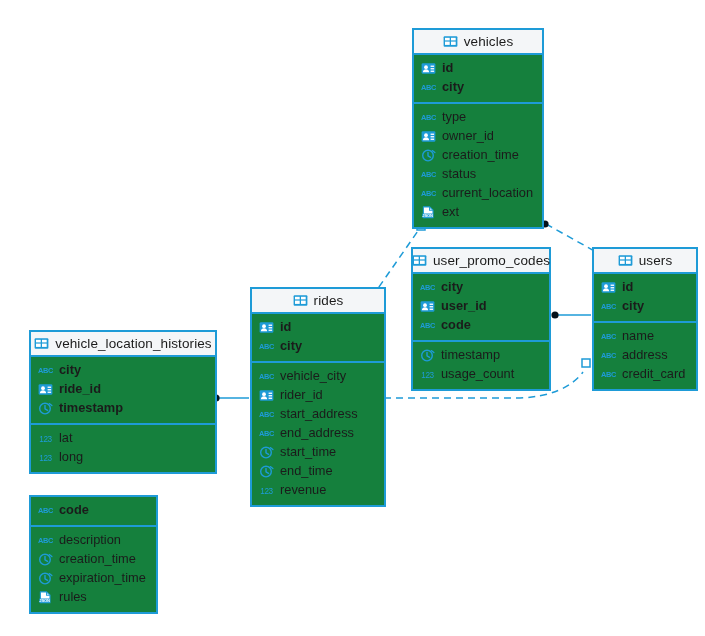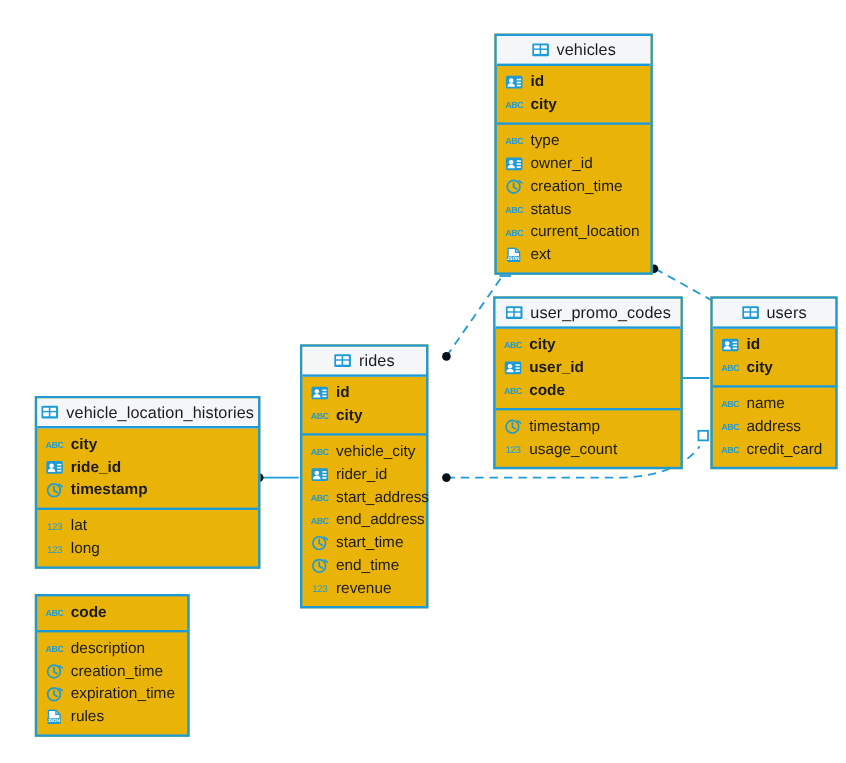--- a/index.html
+++ b/index.html
@@ -9,21 +9,21 @@
     -webkit-font-smoothing:antialiased;
   }
   #canvas{position:relative;width:705px;height:636px;overflow:hidden;}
 
   
   #wires{position:absolute;left:0;top:0;width:705px;height:636px;}
 
   
   .table{
     position:absolute;
-    background:#eab308;
+    background:#15803d;
     border:2px solid #1e9bd7;
     box-sizing:border-box;
     z-index:5;
   }
   .thead{
     background:#f4f6f8;
     border-bottom:2px solid #1e9bd7;
     height:25px;
     display:flex;align-items:center;justify-content:center;
     gap:6px;
@@ -171,21 +171,21 @@
               <path d="M2.4 .9 h6.2 l3.4 3.3 v7.6 h-9.6 z" fill="#fff" stroke="#1e9bd7" stroke-width="1.1" stroke-linejoin="round"></path>
               <path d="M8.6 .9 v3.3 h3.4" fill="none" stroke="#1e9bd7" stroke-width="1.1"></path>
               <rect x="1.3" y="7.4" width="10.6" height="4.4" rx="0.5" fill="#1e9bd7"></rect>
               <text x="6.6" y="11" text-anchor="middle" font-size="4.1" font-family="&quot;Liberation Sans&quot;,sans-serif" font-weight="bold" fill="#fff" letter-spacing="-0.15">JSON</text>
             </svg>
           </span>
           <span class="fname">ext</span>
         </div>
       </div>
     </div>
-    <div class="table" style="left: 411px; top: 247px; width: 158px;">
+    <div class="table" style="left: 411px; top: 247px; width: 140px;">
       <div class="thead">
         <span class="ico">
           <svg width="15" height="13" viewBox="0 0 15 13">
             <rect x="0.6" y="1.2" width="13.8" height="10.6" rx="1" fill="#1e9bd7"></rect>
             <rect x="2" y="2.8" width="4.7" height="2.6" fill="#fff"></rect>
             <rect x="8" y="2.8" width="4.7" height="2.6" fill="#fff"></rect>
             <rect x="2" y="6.6" width="4.7" height="3.3" fill="#fff"></rect>
             <rect x="8" y="6.6" width="4.7" height="3.3" fill="#fff"></rect>
           </svg>
         </span>
@@ -299,21 +299,21 @@
         <div class="row">
           <span class="ico">
             <svg width="15" height="13" viewBox="0 0 15 13">
               <text x="7.5" y="9.4" text-anchor="middle" font-size="7.4" font-family="&quot;Liberation Sans&quot;,sans-serif" font-weight="bold" fill="#1e9bd7" letter-spacing="-0.3">ABC</text>
             </svg>
           </span>
           <span class="fname">credit_card</span>
         </div>
       </div>
     </div>
-    <div class="table" style="left: 250px; top: 287px; width: 107px;">
+    <div class="table" style="left: 250px; top: 287px; width: 136px;">
       <div class="thead">
         <span class="ico">
           <svg width="15" height="13" viewBox="0 0 15 13">
             <rect x="0.6" y="1.2" width="13.8" height="10.6" rx="1" fill="#1e9bd7"></rect>
             <rect x="2" y="2.8" width="4.7" height="2.6" fill="#fff"></rect>
             <rect x="8" y="2.8" width="4.7" height="2.6" fill="#fff"></rect>
             <rect x="2" y="6.6" width="4.7" height="3.3" fill="#fff"></rect>
             <rect x="8" y="6.6" width="4.7" height="3.3" fill="#fff"></rect>
           </svg>
         </span>

